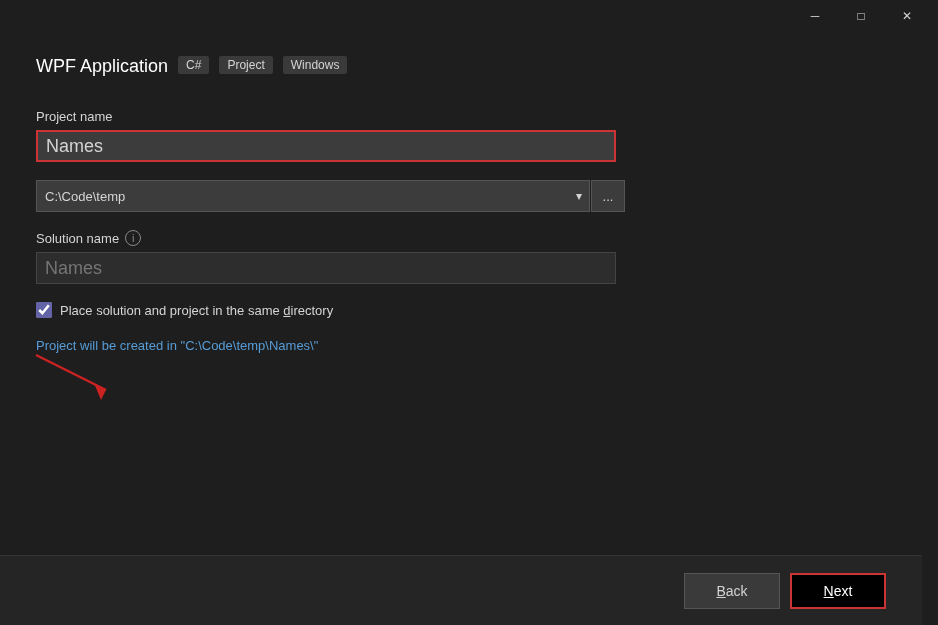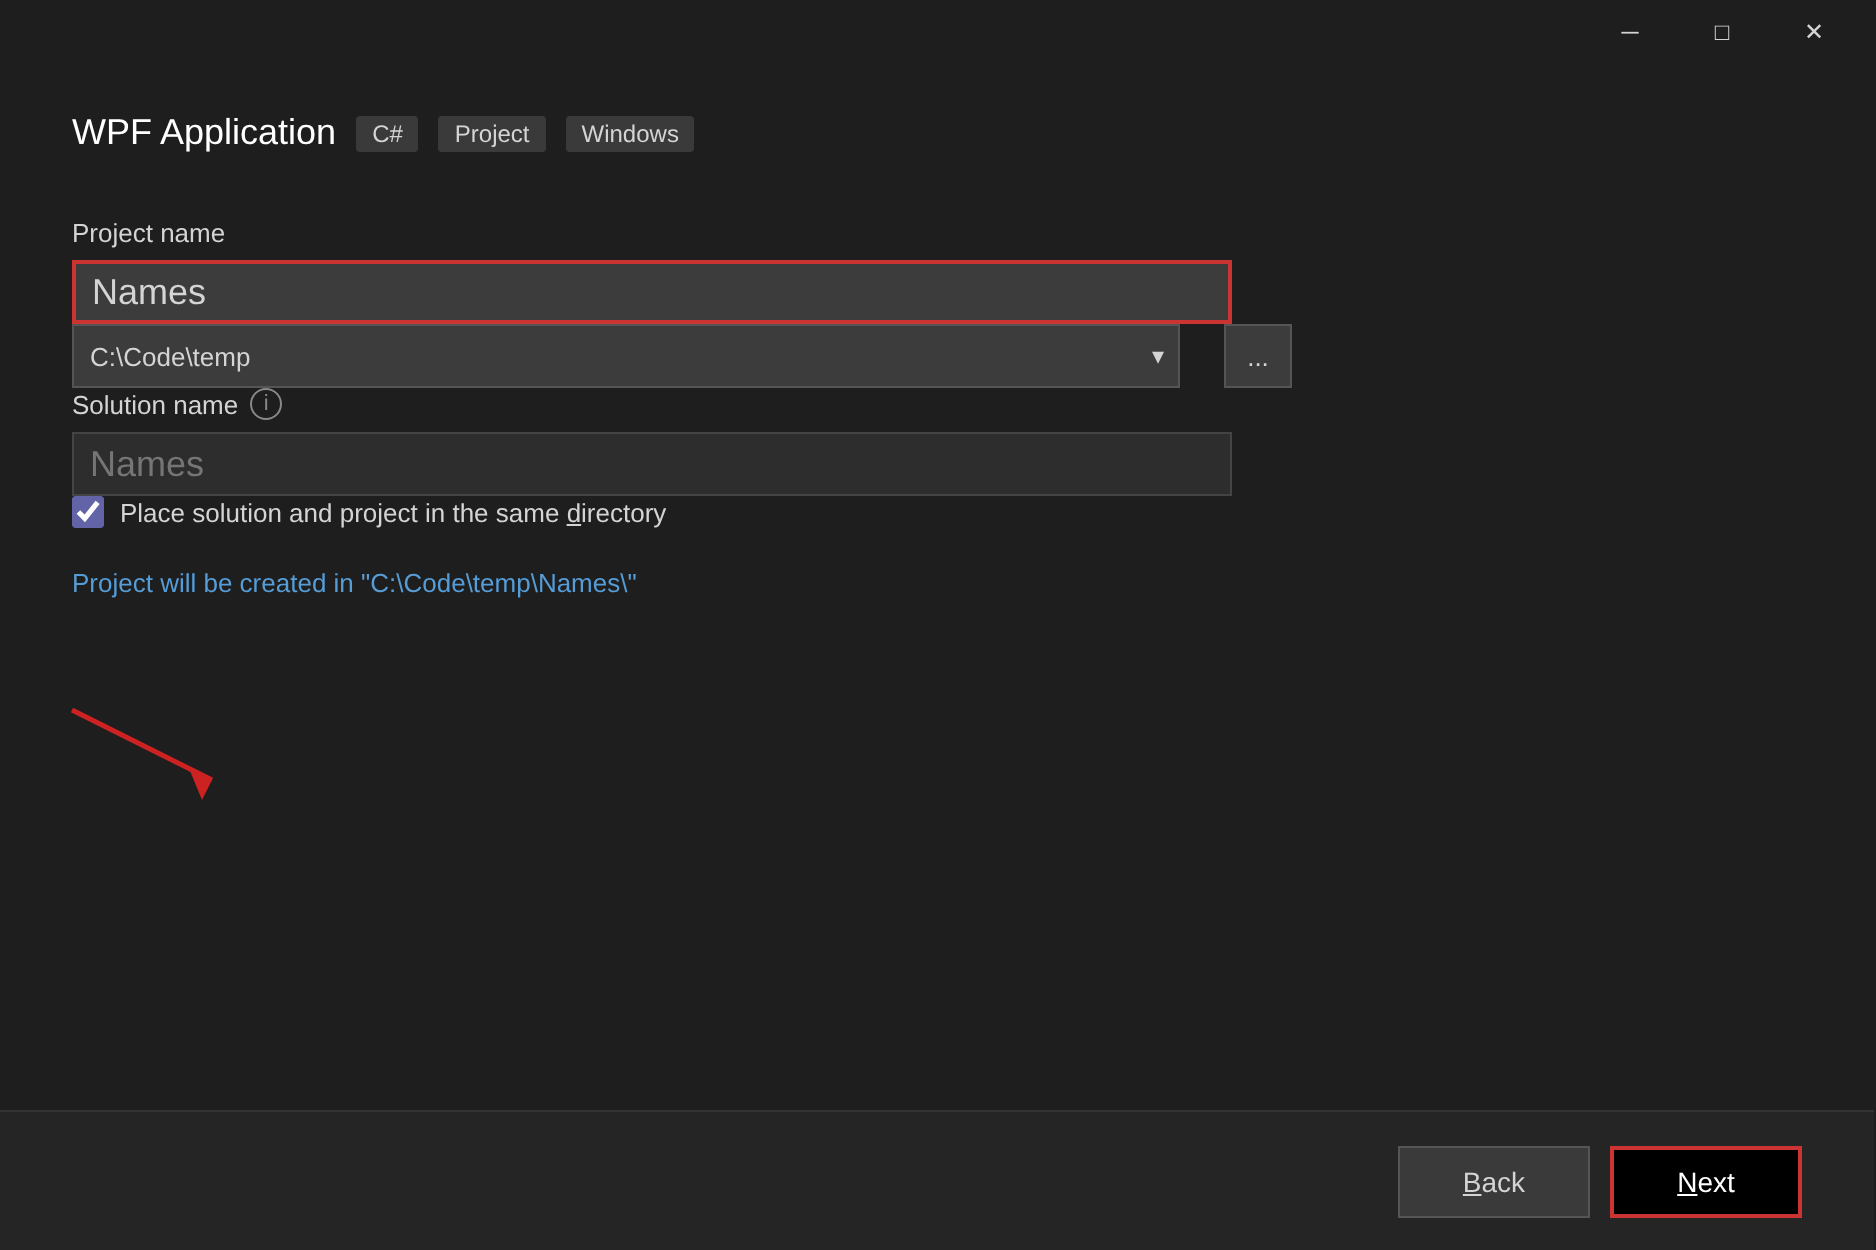--- a/index.html
+++ b/index.html
@@ -39,37 +39,38 @@
       padding: 24px 36px;
     }
     .page-title {
       font-size: 26px;
       font-weight: 300;
       color: #ffffff;
       margin-bottom: 20px;
     }
     .project-type-row {
       display: flex;
-      align-items: center;
+      align-items: flex-start;
       gap: 10px;
       margin-bottom: 32px;
     }
     .project-type-label {
       font-size: 18px;
       font-weight: 400;
       color: #ffffff;
     }
     .tag {
       background: #3a3a3a;
       color: #d4d4d4;
       font-size: 12px;
       padding: 2px 8px;
       border-radius: 2px;
     }
     .field-section {
+      margin-bottom: 18px;
     }
     .field-label {
       font-size: 13px;
       color: #d4d4d4;
       margin-bottom: 6px;
     }
     .text-input {
       width: 580px;
       height: 32px;
       background: #3c3c3c;
@@ -85,21 +86,21 @@
       background: #3c3c3c;
     }
     .text-input.dimmed {
       color: #888;
       background: #2d2d2d;
       border: 1px solid #444;
     }
     .location-row {
       display: flex;
       align-items: center;
-      gap: 22px;
+      gap: 1px;
     }
     .location-select {
       width: 554px;
       height: 32px;
       background: #3c3c3c;
       border: 1px solid #555;
       color: #d4d4d4;
       padding: 4px 8px;
       font-size: 13px;
       font-family: 'Segoe UI', sans-serif;
@@ -175,21 +176,21 @@
     }
     .creation-path {
       font-size: 13px;
       color: #569cd6;
       margin-bottom: 10px;
     }
     .footer {
       position: absolute;
       bottom: 0;
       left: 0;
-      right: 1px;
+      right: 16px;
       height: 70px;
       background: #252526;
       display: flex;
       align-items: center;
       justify-content: flex-end;
       padding: 0 36px;
       gap: 10px;
       border-top: 1px solid #333;
     }
     .footer-btn {

